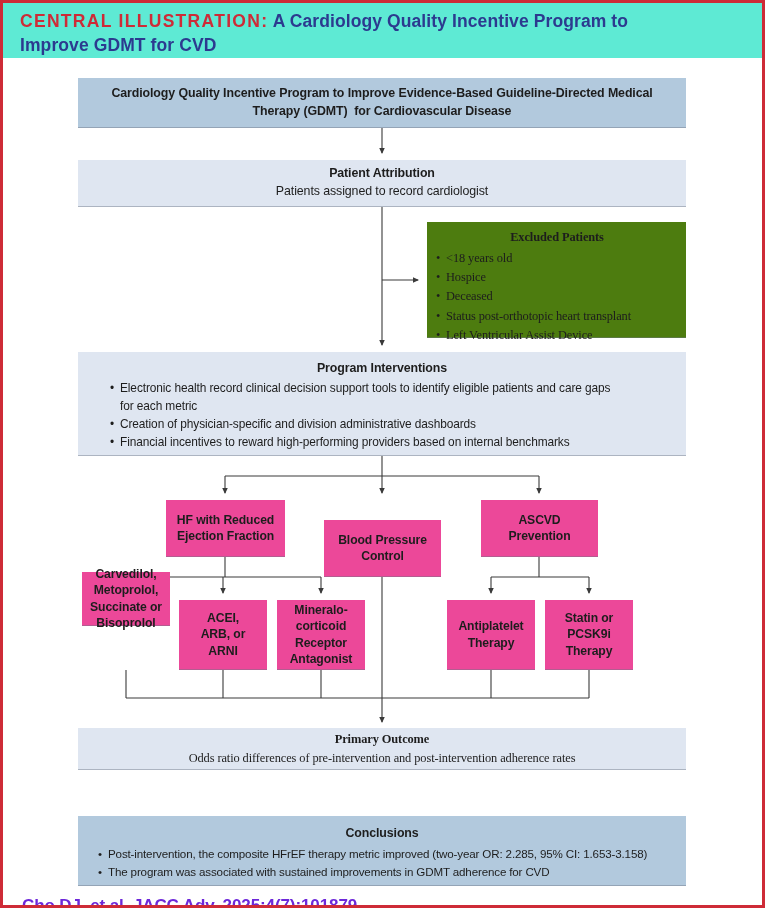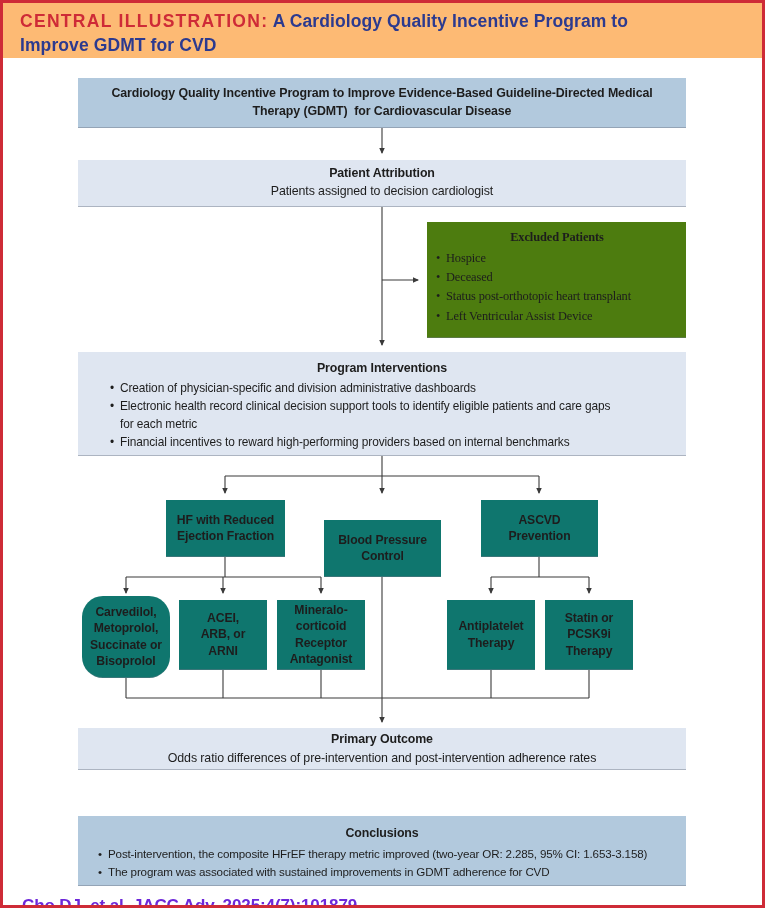--- a/index.html
+++ b/index.html
@@ -12,36 +12,36 @@
     font-family:"Liberation Sans", sans-serif;
     color:#1d1d1d;
     overflow:hidden;
   }
   
   .canvas{position:absolute;left:-3px;top:-3px;width:765px;height:908px;}
   .abs{position:absolute;box-sizing:border-box;}
 
   .title-bar{
     left:3px;top:3px;width:759px;height:55px;
-    background:#fdba74;
+    background:#5eead4;
     padding:7px 80px 0 17px;
     font-size:17.5px;font-weight:700;line-height:1.36;
   }
   .title-red{color:#ce2b37;letter-spacing:1.3px;}
   .title-navy{color:#2c3a8f;letter-spacing:0.1px;}
 
   .box{
     background:#dfe6f1;
     border-bottom:1px solid rgba(110,120,135,0.45);
     display:flex;flex-direction:column;align-items:center;justify-content:center;
     text-align:center;
   }
   .box-medblue{background:#b2c9dd;}
   .box-pink{background:#4d7c0f;font-family:Liberation Serif, serif;}
-  .box-green{background:#0f766e;text-align:center;}
+  .box-green{background:#ec4899;text-align:center;}
 
   .ml{white-space:pre-wrap;}
   .box-title{font-size:12.4px;font-weight:700;line-height:1.45;letter-spacing:-0.1px;}
   .box-sub{font-size:12.4px;font-weight:400;line-height:1.45;letter-spacing:-0.1px;}
 
   .bullet-box{align-items:stretch;justify-content:flex-start;text-align:left;}
   .bullet-box .box-title{text-align:center;}
   ul.blist{list-style:none;margin:2px 0 0 0;padding:0;}
   ul.blist li{position:relative;padding-left:10px;letter-spacing:-0.1px;}
   ul.blist li::before{content:"\2022";position:absolute;left:0;top:0;}
@@ -53,21 +53,21 @@
   .pi-box .box-title{margin-right:24px;}
   .pi-box ul.blist li{font-size:11.9px;line-height:1.5;white-space:pre-wrap;}
 
   .concl-box{padding:9px 6px 0 20px;margin-top:35px;}
   .concl-box .box-title{margin-right:14px;}
   .concl-box ul.blist li{font-size:11.6px;line-height:1.55;letter-spacing:-0.15px;}
 
   .green-label{font-size:12.2px;font-weight:700;line-height:1.34;letter-spacing:-0.1px;}
 
   .po-box{line-height:1.3;}
-  .po-box .box-title,.po-box .box-sub{line-height:1.5;}
+  .po-box .box-title,.po-box .box-sub{line-height:1.5;font-family:Liberation Serif, serif;}
 
   .footer{
     left:22px;top:860px;width:700px;
     font-size:17px;font-weight:700;color:#6d28d9;letter-spacing:-0.1px;margin-top:36px;
   }
   svg.connectors{position:absolute;left:0;top:0;width:765px;height:908px;pointer-events:none;}
 </style>
 </head>
 <body>
 
@@ -113,57 +113,58 @@
       <span class="title-red">CENTRAL ILLUSTRATION:</span><span class="title-navy"> A Cardiology Quality Incentive Program to Improve GDMT for CVD</span>
     </div>
 
     <div class="abs box box-medblue" style="left:78px;top:78px;width:608px;height:50px;">
       <div class="box-title ml">Cardiology Quality Incentive Program to Improve Evidence-Based Guideline-Directed Medical
 Therapy (GDMT)  for Cardiovascular Disease</div>
     </div>
 
     <div class="abs box" style="left:78px;top:160px;width:608px;height:47px;">
       <div class="box-title">Patient Attribution</div>
-      <div class="box-sub">Patients assigned to decision cardiologist</div>
+      <div class="box-sub">Patients assigned to record cardiologist</div>
     </div>
 
     <div class="abs box box-pink bullet-box excluded-box" style="left:427px;top:222px;width:259px;height:116px;">
       <div class="box-title">Excluded Patients</div>
       <ul class="blist">
+        <li>&lt;18 years old</li>
         <li>Hospice</li>
         <li>Deceased</li>
         <li>Status post-orthotopic heart transplant</li>
         <li>Left Ventricular Assist Device</li>
       </ul>
     </div>
 
     <div class="abs box bullet-box pi-box" style="left:78px;top:352px;width:608px;height:104px;">
       <div class="box-title">Program Interventions</div>
       <ul class="blist">
-        <li>Creation of physician-specific and division administrative dashboards</li>
         <li>Electronic health record clinical decision support tools to identify eligible patients and care gaps
 for each metric</li>
+        <li>Creation of physician-specific and division administrative dashboards</li>
         <li>Financial incentives to reward high-performing providers based on internal benchmarks</li>
       </ul>
     </div>
 
     <div class="abs box box-green" style="left:166px;top:500px;width:119px;height:57px;">
       <div class="green-label ml">HF with Reduced
 Ejection Fraction</div>
     </div>
     <div class="abs box box-green" style="left:324px;top:500px;width:117px;height:57px;margin-top:20px;">
       <div class="green-label ml">Blood Pressure
 Control</div>
     </div>
     <div class="abs box box-green" style="left:481px;top:500px;width:117px;height:57px;">
       <div class="green-label ml">ASCVD
 Prevention</div>
     </div>
 
-    <div class="abs box box-green" style="left:82px;top:596px;width:88px;height:82px;border-radius:21px;">
+    <div class="abs box box-green" style="left:82px;top:572px;width:88px;height:54px;">
       <div class="green-label ml">Carvedilol,
 Metoprolol,
 Succinate or
 Bisoprolol</div>
     </div>
     <div class="abs box box-green" style="left:179px;top:600px;width:88px;height:70px;">
       <div class="green-label ml">ACEI,
 ARB, or
 ARNI</div>
     </div>

